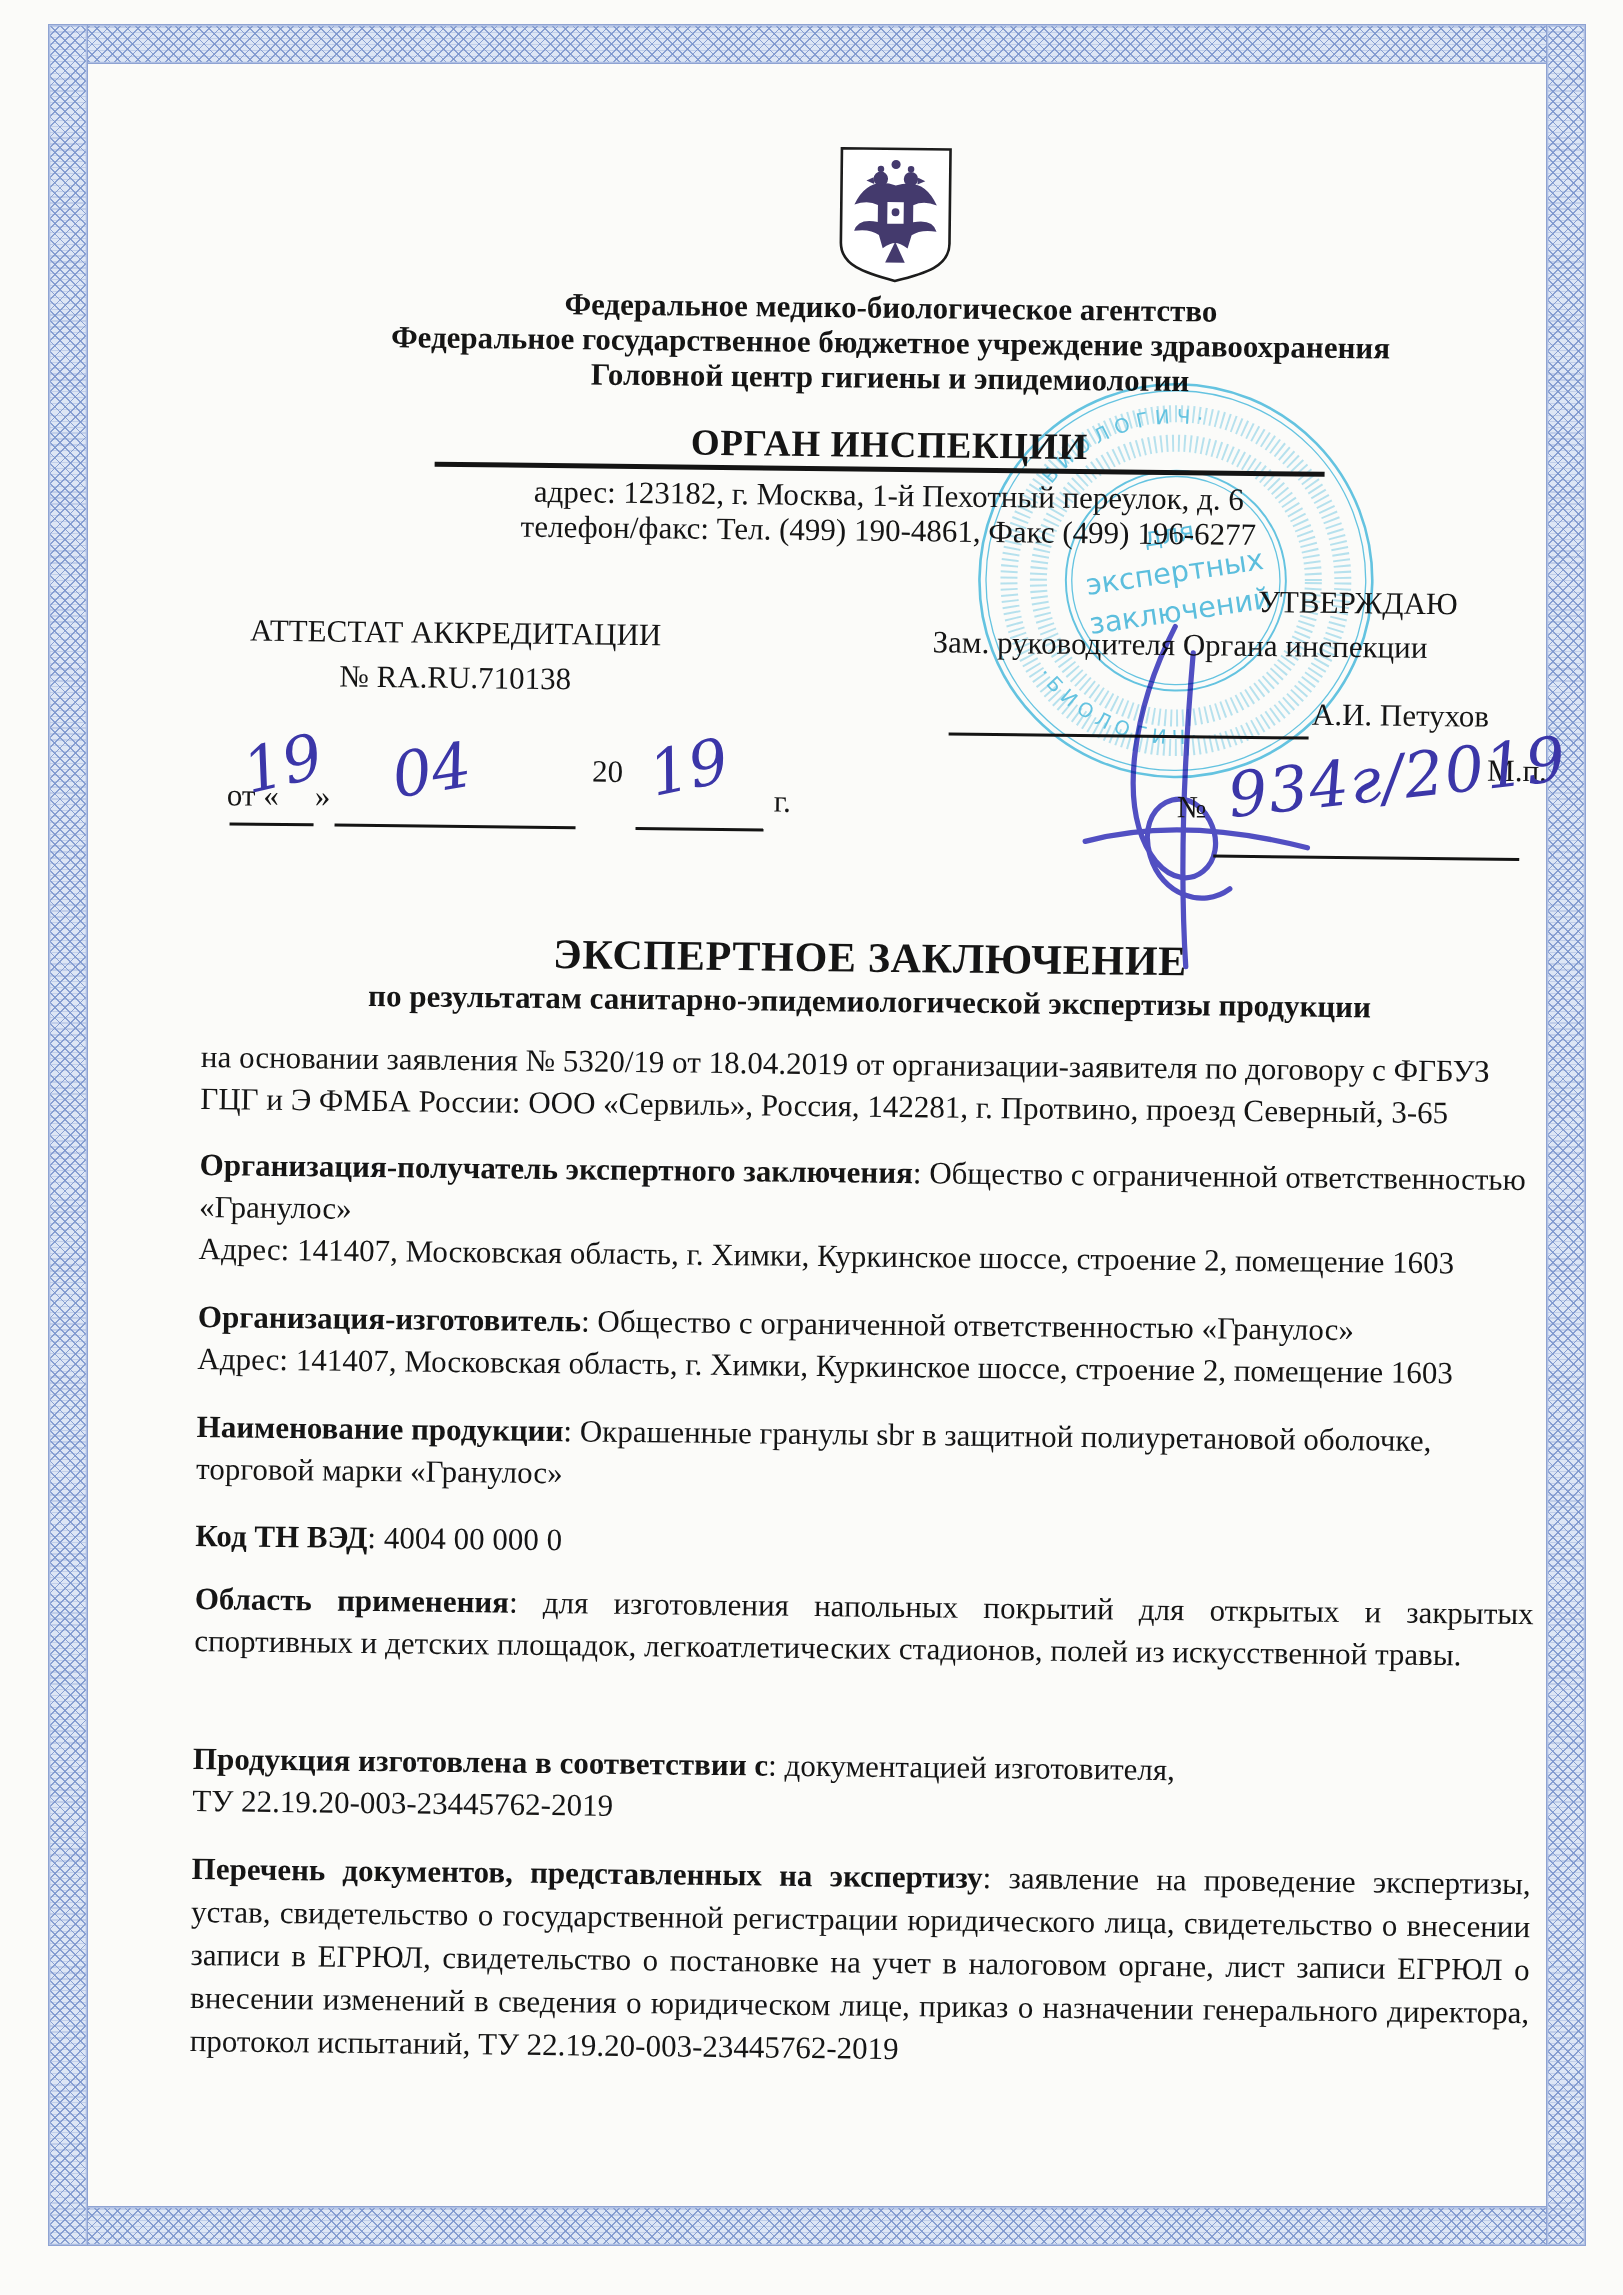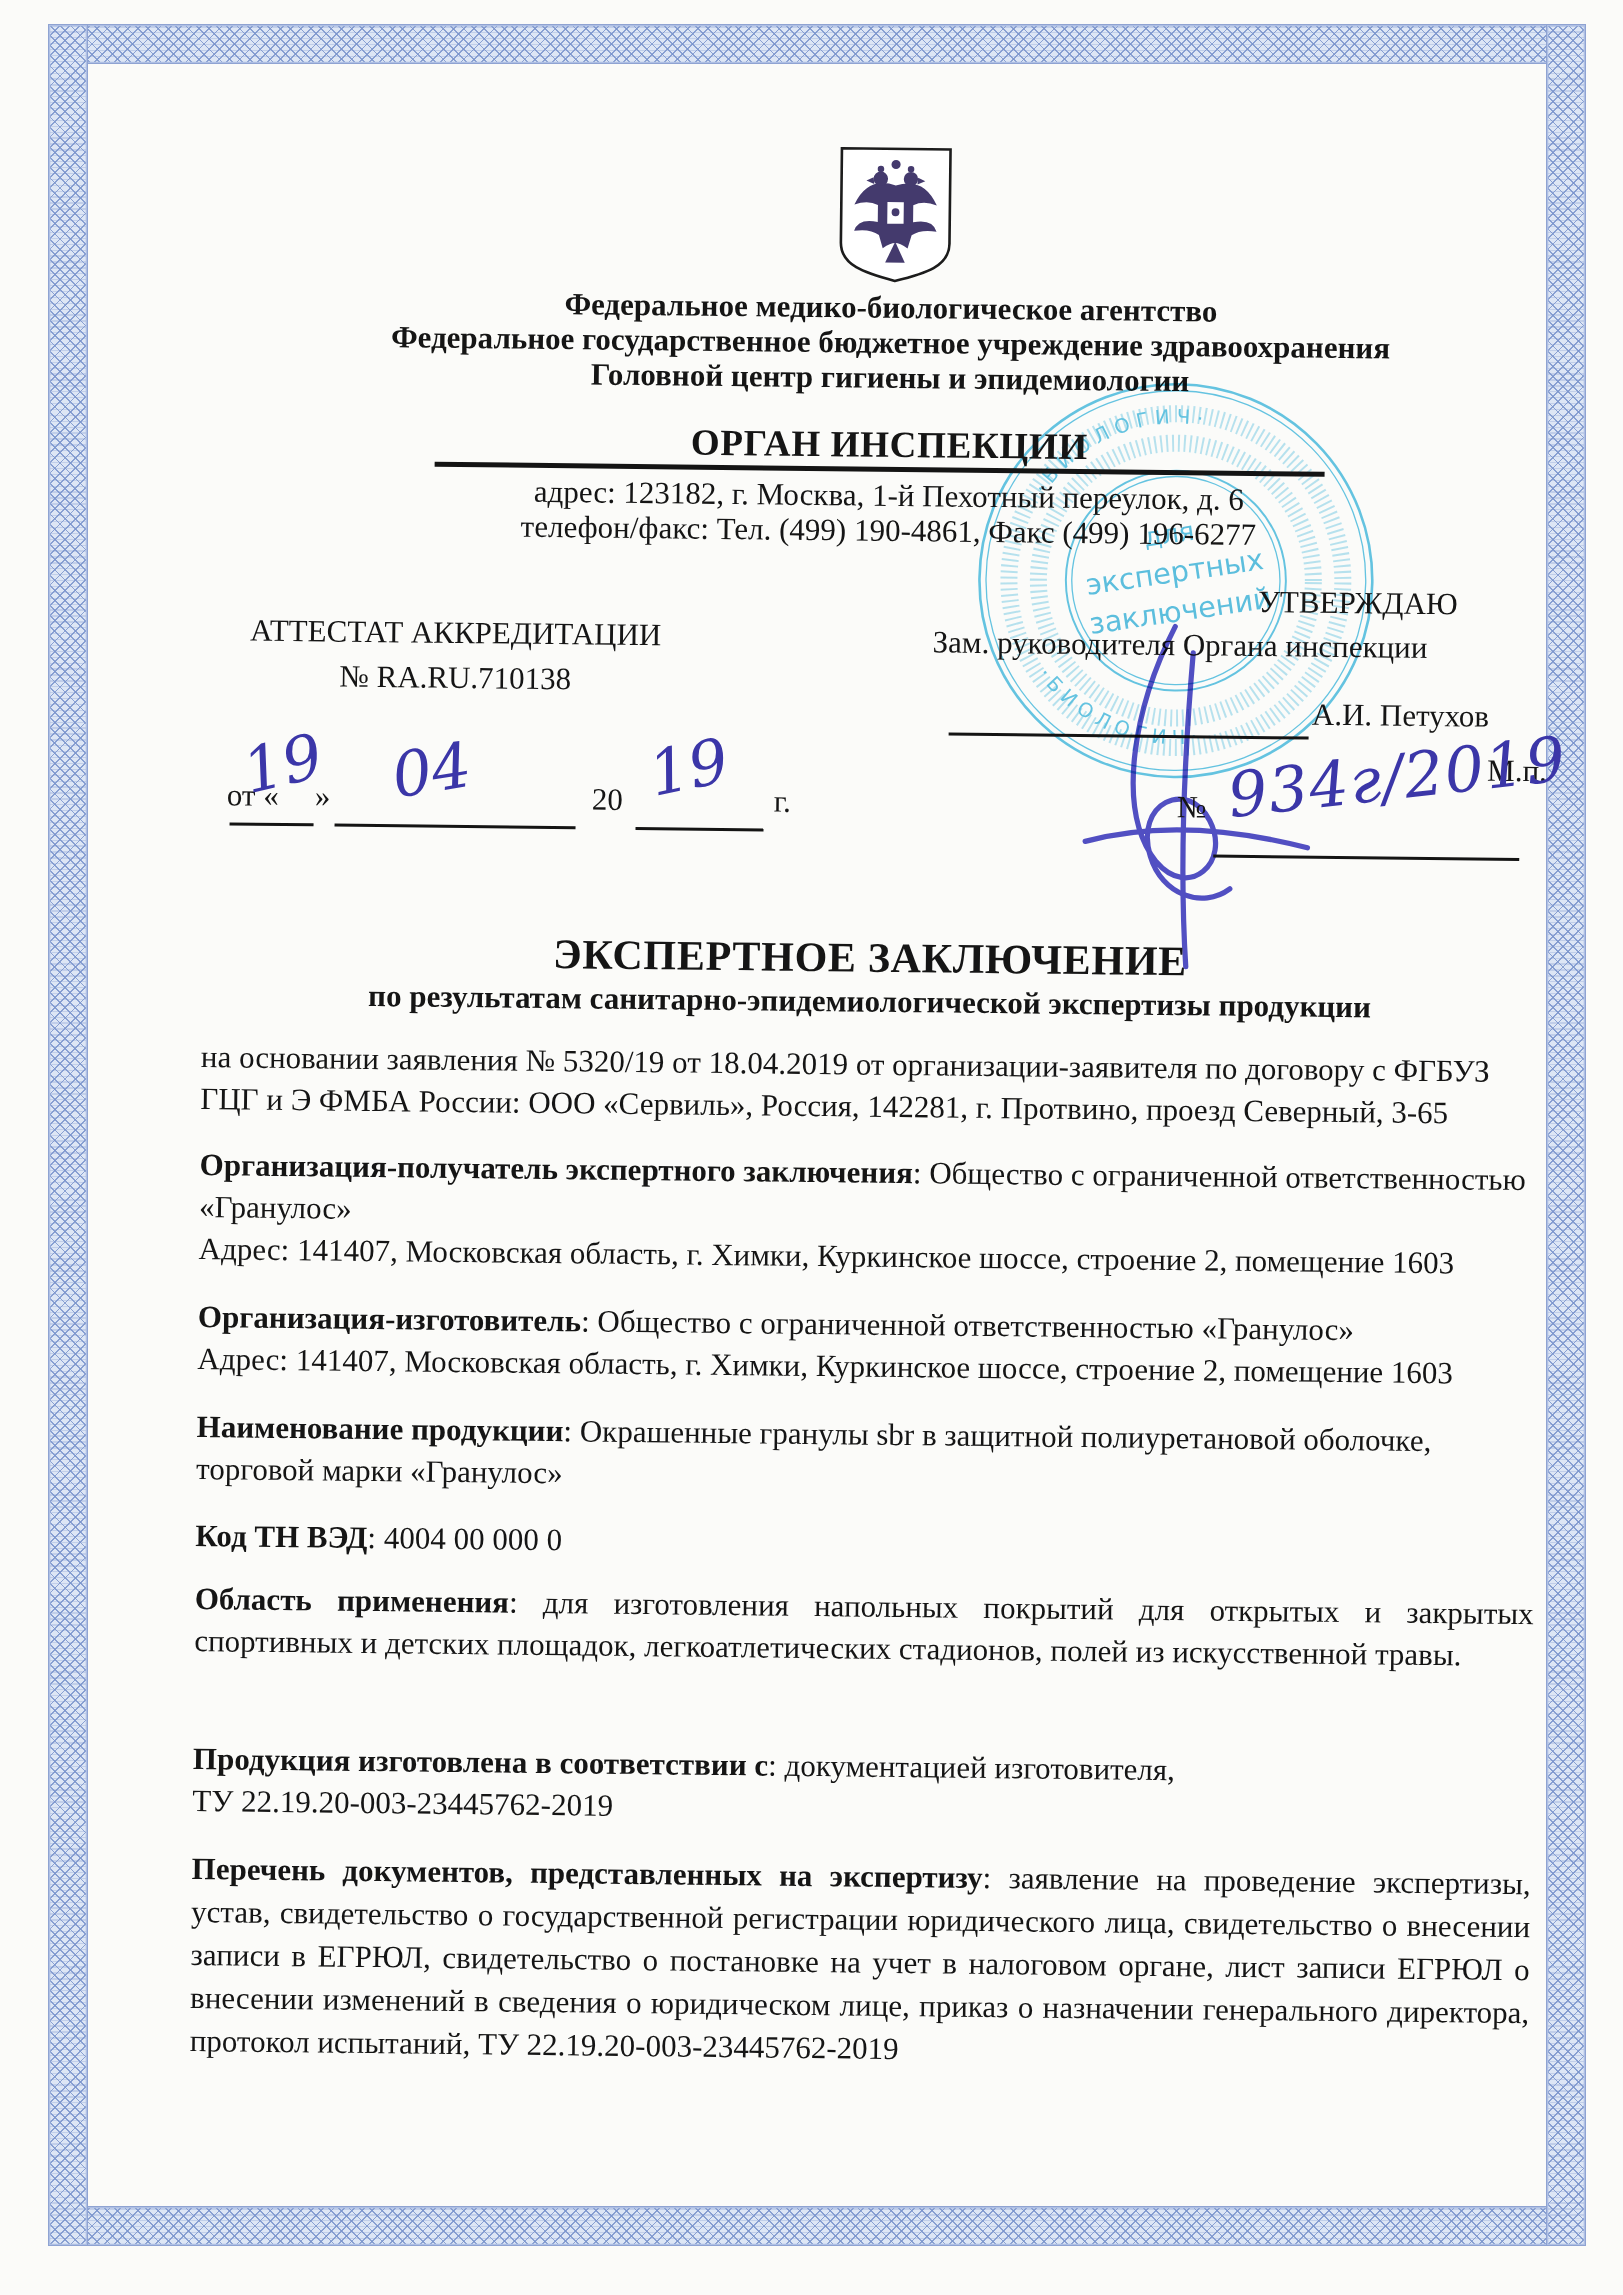--- a/index.html
+++ b/index.html
@@ -127,21 +127,21 @@
   <svg class="abs sig-wrap" style="left:1021px;top:609px" width="340" height="367" viewBox="0 0 520 560">
     <g fill="none" stroke="#4340bd" stroke-width="8" stroke-linecap="round" opacity=".92">
       <path d="M 230 20 C 170 140 140 300 205 380 C 255 438 320 380 286 316 C 252 252 170 290 196 372 C 214 430 276 452 318 420"></path>
       <path d="M 258 60 C 246 220 240 380 252 540"></path>
       <path d="M 96 350 C 210 318 330 330 436 356"></path>
     </g>
   </svg>
 
   <div class="abs plain" style="left:225px;top:784px">от «</div>
   <div class="abs plain" style="left:313px;top:784px">»</div>
-  <div class="abs plain" style="left:590px;top:784px">20</div>
+  <div class="abs plain" style="left:590px;top:756px">20</div>
   <div class="abs plain" style="left:772px;top:784px">г.</div>
   <div class="rule" style="left:228px;top:829px;width:84px;height:2.6px"></div>
   <div class="rule" style="left:333px;top:829px;width:241px;height:2.6px"></div>
   <div class="rule" style="left:634px;top:829px;width:128px;height:2.6px"></div>
   <div class="hw" style="left:241px;top:733px;transform:rotate(-14deg)">19</div>
   <div class="hw" style="left:390px;top:738px;transform:rotate(-10deg)">04</div>
   <div class="hw" style="left:647px;top:732px;transform:rotate(-12deg)">19</div>
   <div class="abs" style="left:1175px;top:785px;font-size:31px">№</div>
   <div class="rule" style="left:1212px;top:850px;width:306px;height:2.6px"></div>
   <div class="hw" style="left:1225px;top:734px;transform:rotate(-7deg);letter-spacing:1.3px">934г/2019</div>

